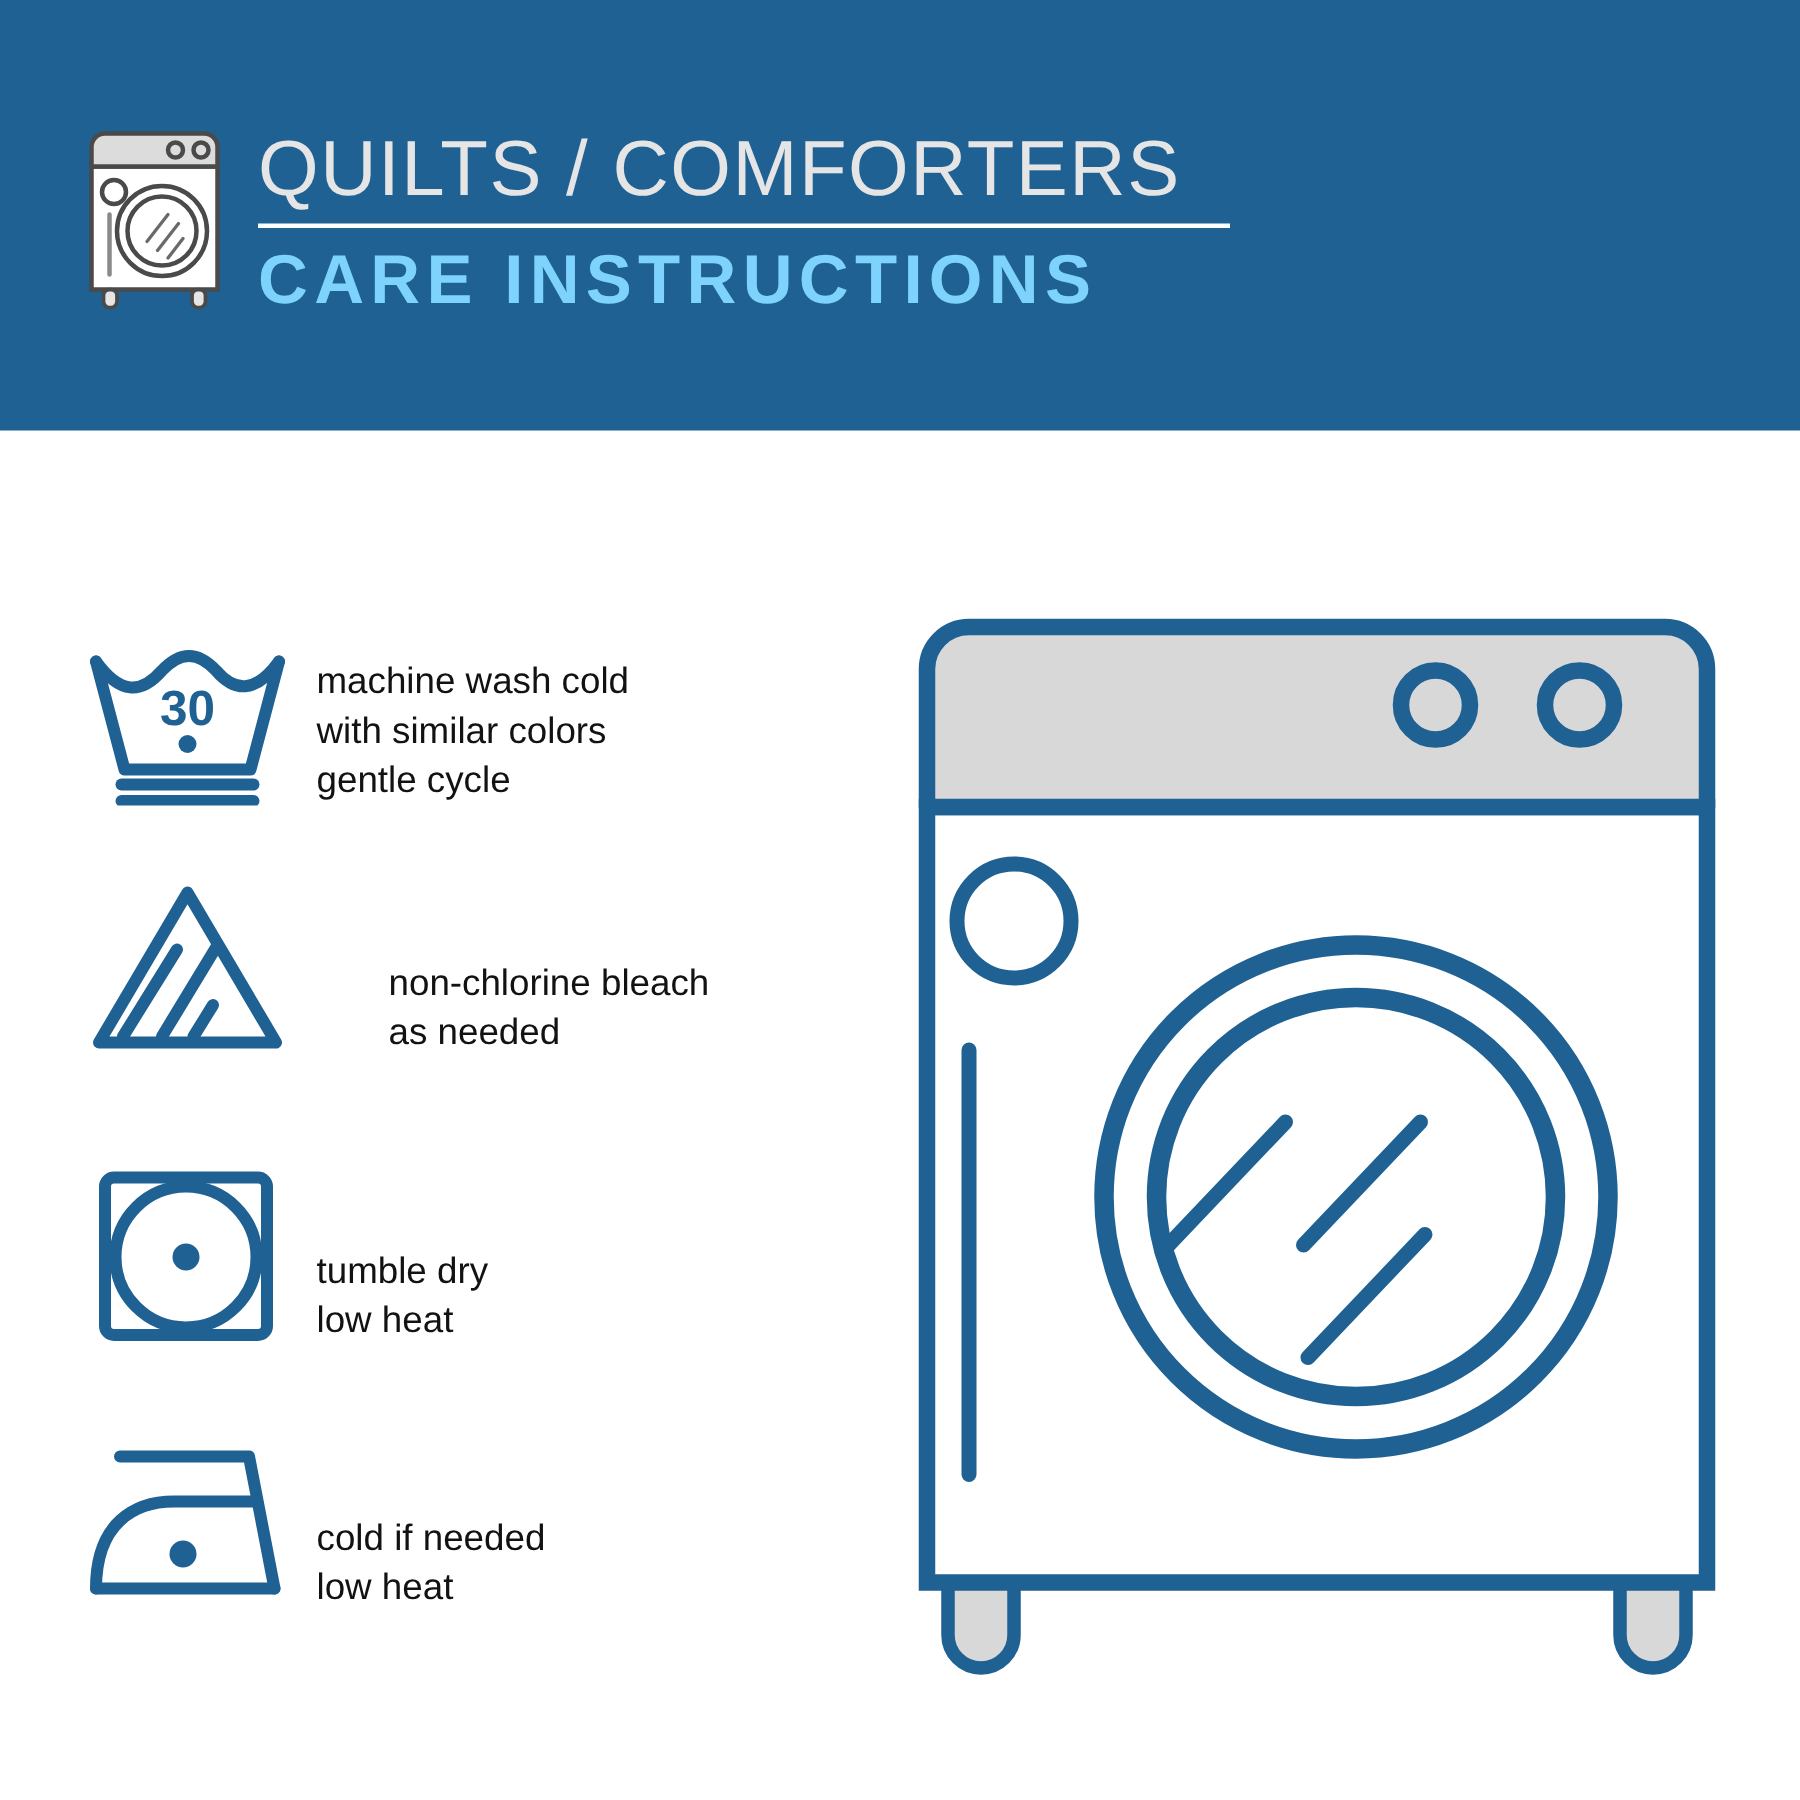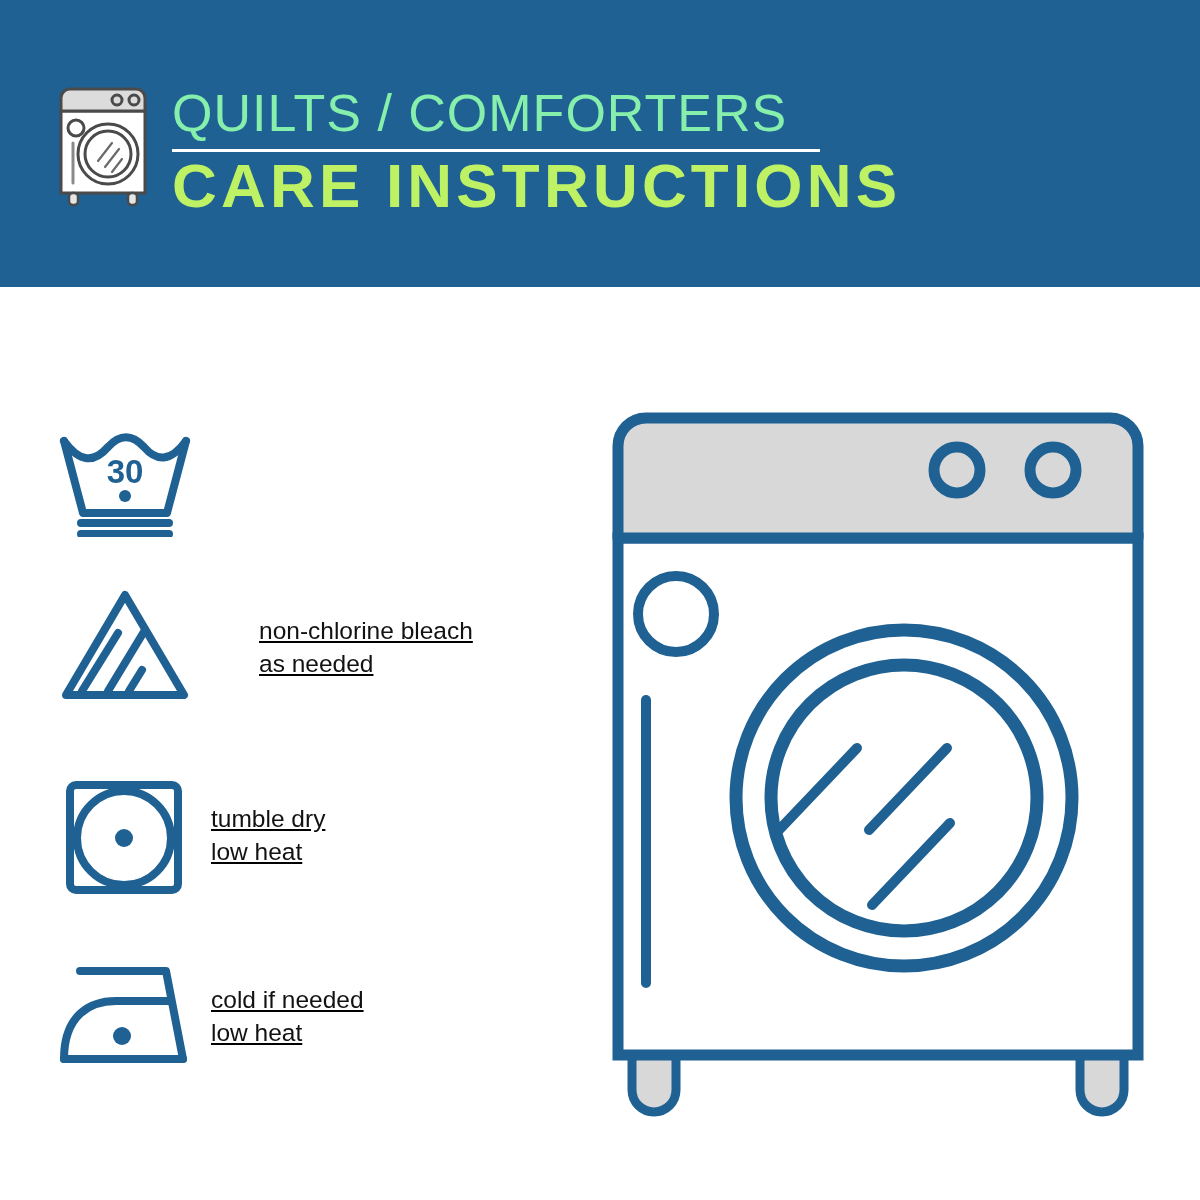--- a/index.html
+++ b/index.html
@@ -31,60 +31,59 @@
     width: 102px;
     height: 124px;
   }
   #header-text-block {
     position: absolute;
     left: 172px;
     top: 84px;
     width: 648px;
   }
   #title-line1 {
-    color: #86efac;
+    color: #e5e5e5;
     font-size: 52px;
     font-weight: 400;
     letter-spacing: 1.0px;
     line-height: 58px;
     white-space: nowrap;
     font-family: "Liberation Sans", sans-serif;
   }
   #title-rule {
     height: 3px;
     background: #ffffff;
     margin-top: 7px;
     margin-bottom: 9px;
     width: 100%;
   }
   #title-line2 {
-    color: #bef264;
-    font-size: 62px;
+    color: #7dd3fc;
+    font-size: 46px;
     font-weight: 700;
     letter-spacing: 4.2px;
     line-height: 50px;
     white-space: nowrap;
     font-family: "Liberation Sans", sans-serif;
   }
 
   
   #care-list {
     position: absolute;
     left: 0;
     top: 287px;
     width: 560px;
     height: 913px;
   }
   .care-row {
     position: absolute;
     left: 56px;
     width: 500px;
     display: flex;
-    align-items: flex-start;
-    text-decoration: underline;
+    align-items: flex-end;
   }
   .care-row-0 { top: 130px; }
   .care-row-1 { top: 298px; gap: 48px; }
   .care-row-2 { top: 490px; }
   .care-row-3 { top: 668px; }
 
   .care-icon {
     width: 140px;
     height: 120px;
     flex: 0 0 140px;
@@ -157,20 +156,23 @@
 
         <path d="M8 24 C24 46, 38 46, 52 30 C64 17, 76 17, 88 30 C100 44, 114 46, 130 24"></path>
         <path d="M8 24 L27 96 L111 96 L130 24"></path>
 
         <line x1="25" y1="106" x2="113" y2="106"></line>
         <line x1="25" y1="117" x2="113" y2="117"></line>
       </g>
       <text x="69" y="66" text-anchor="middle" font-family="Liberation Sans, sans-serif" font-size="33" font-weight="700" fill="#1F6193">30</text>
       <circle cx="69" cy="79" r="6" fill="#1F6193"></circle>
     </svg>
+    <div class="care-text">machine wash cold
+with similar colors
+gentle cycle</div>
   </div>
 
   <div class="care-row care-row-1">
     <svg class="care-icon" viewBox="0 0 140 120" xmlns="http://www.w3.org/2000/svg">
       <g fill="none" stroke="#1F6193" stroke-width="8" stroke-linecap="round" stroke-linejoin="round">
         <path d="M69 10 L128 110 L10 110 Z"></path>
         <line x1="62" y1="48" x2="26" y2="106"></line>
         <line x1="86" y1="85" x2="73" y2="106"></line>
         <line x1="86" y1="85" x2="62" y2="48" stroke-opacity="0"></line>
       </g>

